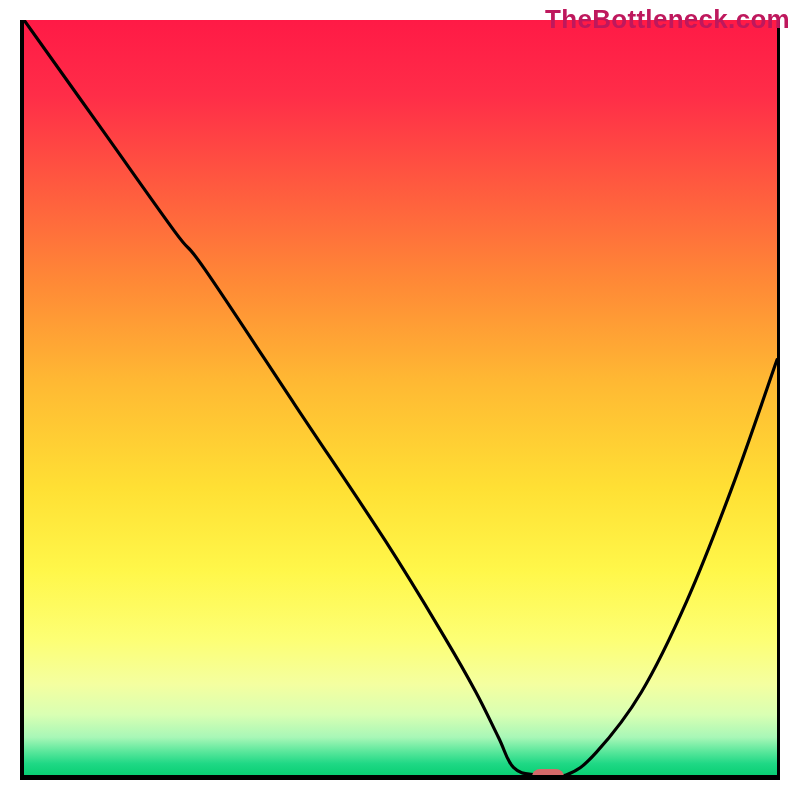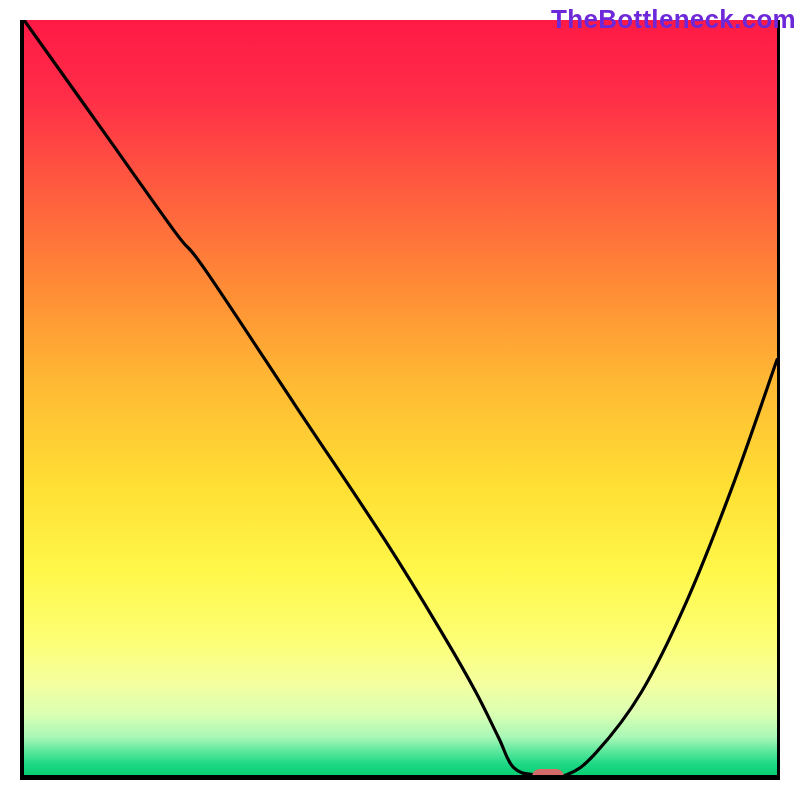--- a/index.html
+++ b/index.html
@@ -11,24 +11,24 @@
     font-family: Arial, Helvetica, sans-serif;
   }
   .chart-wrap {
     position: relative;
     width: 800px;
     height: 800px;
   }
   .watermark {
     position: absolute;
     top: 4px;
-    right: 4px;
+    right: 10px;
     font-size: 26px;
     font-weight: 600;
-    color: #6d28d9;
+    color: #be185d;
     letter-spacing: 0.3px;
     z-index: 10;
   }
   .frame {
     position: absolute;
     left: 20px;
     top: 20px;
     width: 760px;
     height: 760px;
     box-sizing: border-box;

